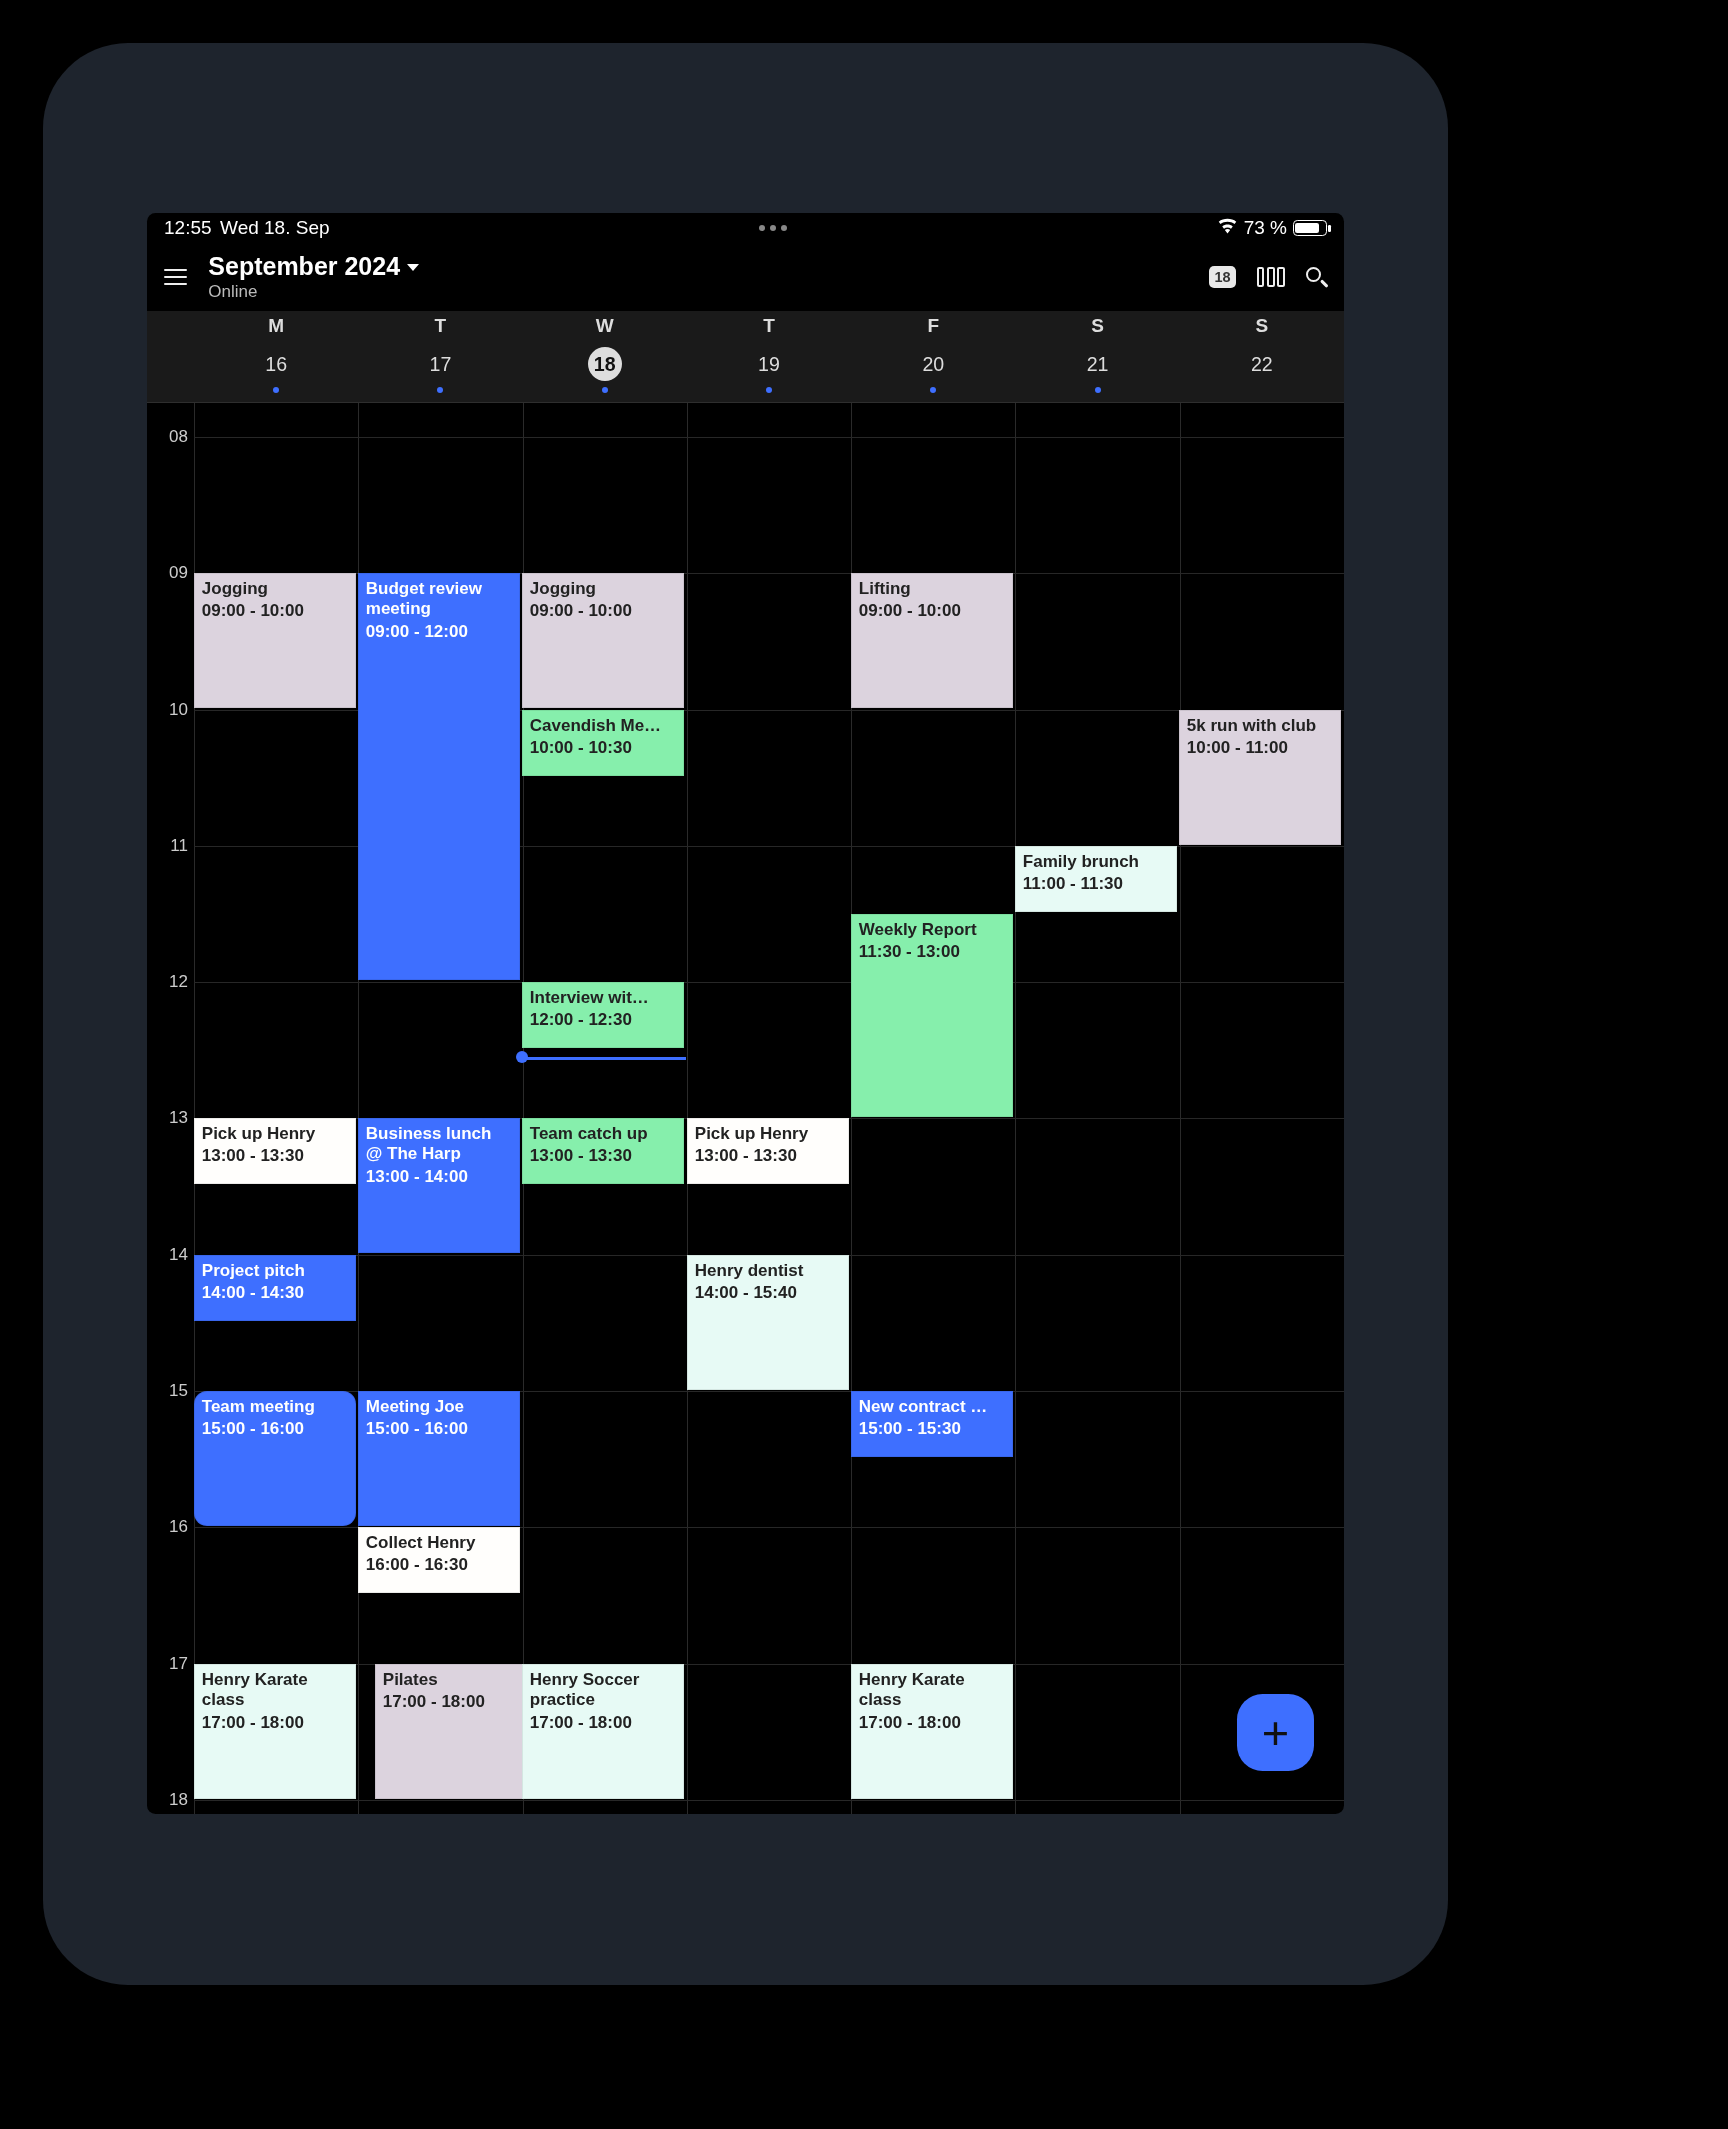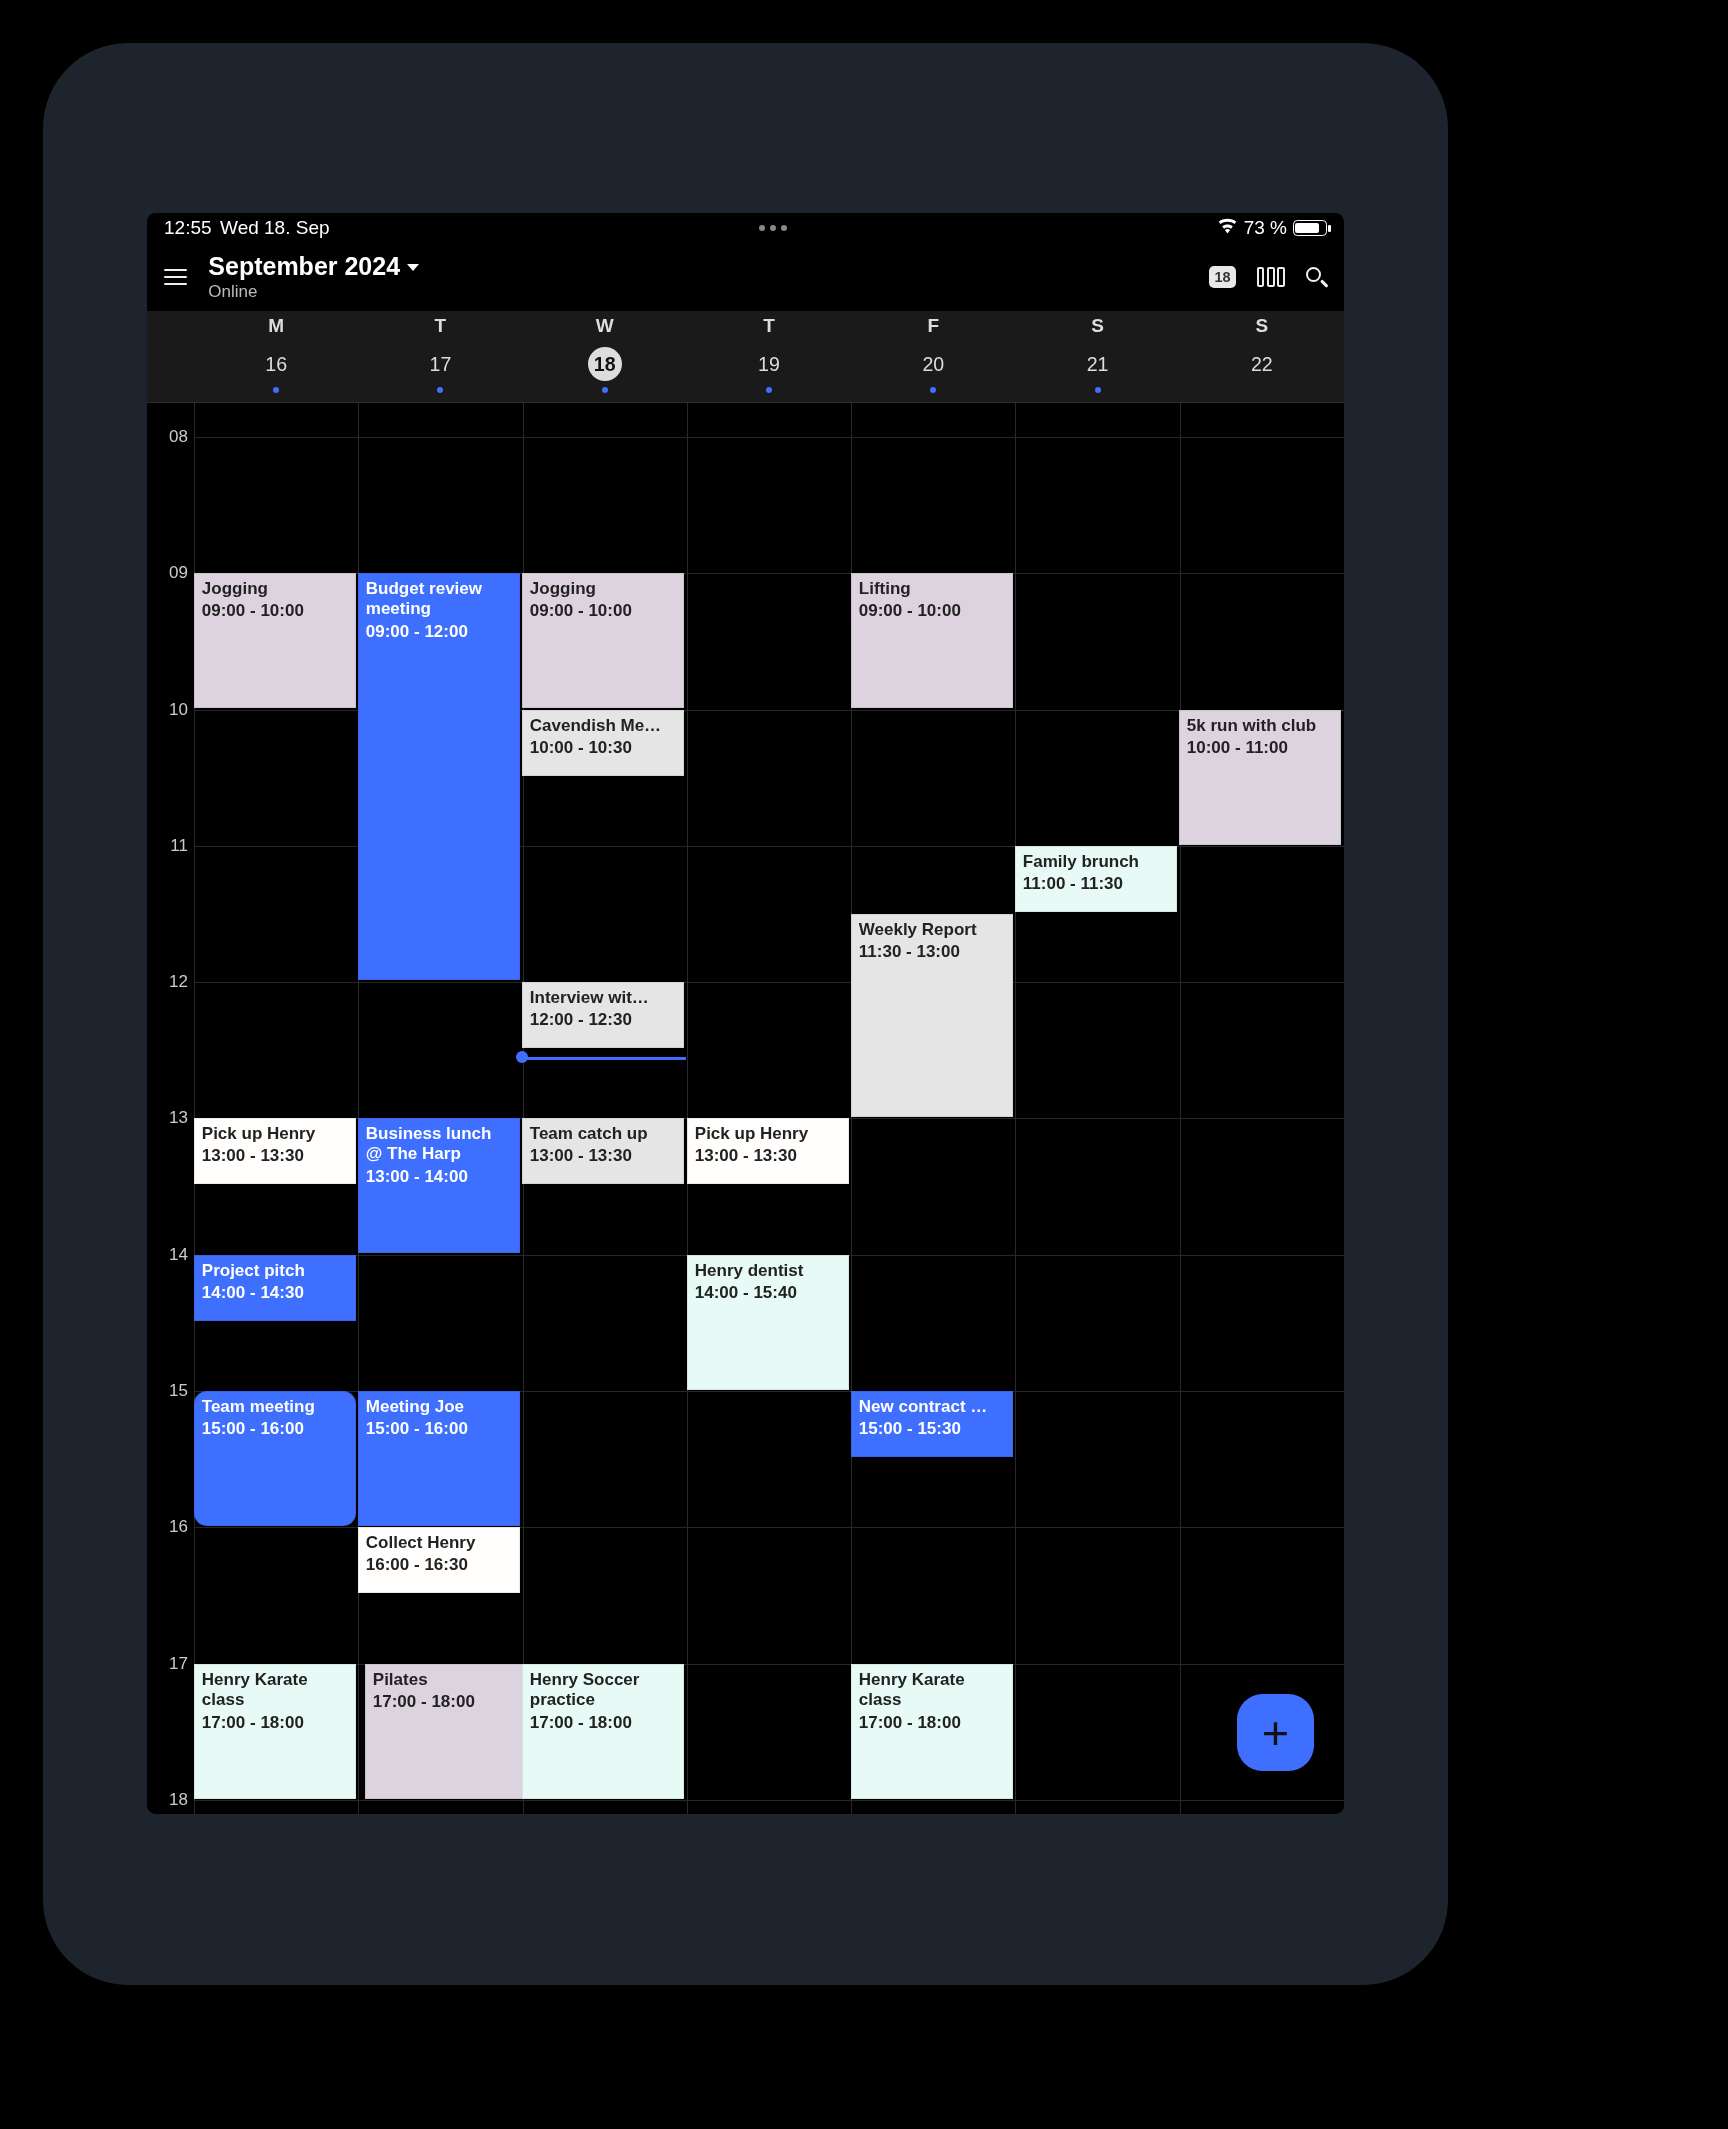--- a/index.html
+++ b/index.html
@@ -114,21 +114,21 @@
     font-size: 17px;
     line-height: 1.2;
     font-weight: 700;
     color:#111;
     overflow:hidden;
     border:0.9px solid rgba(0,0,0,0.08);
   }
   .event .time { font-weight:700; margin-top:1.7px; font-size:17px;}
   .c-blue   { background:#3e6fff; color:#fff; }
   .c-lav    { background:#dcd3de; color:#222; }
-  .c-salmon { background:#e5e5e5; color:#222; }
+  .c-salmon { background:#86efac; color:#222; }
   .c-mint   { background:#e7faf5; color:#222; }
   .c-white  { background:#fffefc; color:#222; }
 
   
   .now-line { position:absolute; height:2.6px; background:#3e6fff; }
   .now-dot  { position:absolute; width:12px; height:12px; border-radius:50%; background:#3e6fff; transform:translate(-50%,-50%); }
 
   
   .fab {
     position:absolute;
@@ -365,21 +365,21 @@
           <div class="time">15:00 - 15:30</div>
         </div>
         <div class="event c-white" style="left: 211px; top: 1124px; width: 162px; height: 66px;">
           <div>Collect Henry</div>
           <div class="time">16:00 - 16:30</div>
         </div>
         <div class="event c-mint" style="left: 47px; top: 1261px; width: 162px; height: 135px;">
           <div>Henry Karate class</div>
           <div class="time">17:00 - 18:00</div>
         </div>
-        <div class="event c-lav" style="left: 218px; top: 1261px; width: 162px; height: 135px;">
+        <div class="event c-lav" style="left: 228px; top: 1261px; width: 162px; height: 135px;">
           <div>Pilates</div>
           <div class="time">17:00 - 18:00</div>
         </div>
         <div class="event c-mint" style="left: 375px; top: 1261px; width: 162px; height: 135px;">
           <div>Henry Soccer practice</div>
           <div class="time">17:00 - 18:00</div>
         </div>
         <div class="event c-mint" style="left: 704px; top: 1261px; width: 162px; height: 135px;">
           <div>Henry Karate class</div>
           <div class="time">17:00 - 18:00</div>

